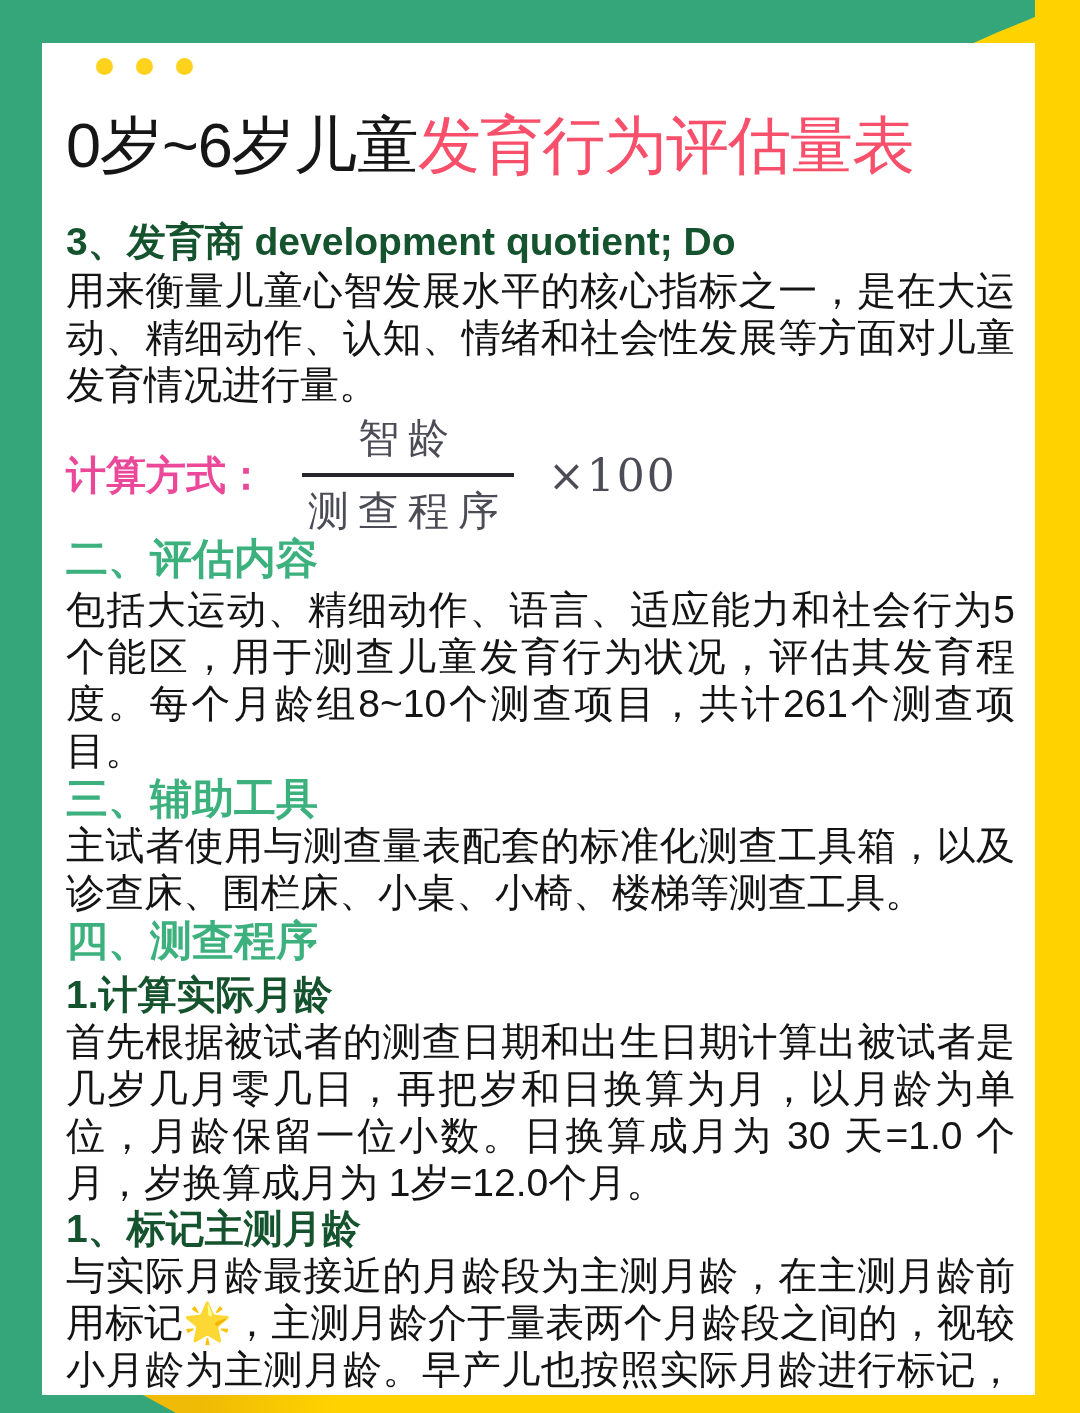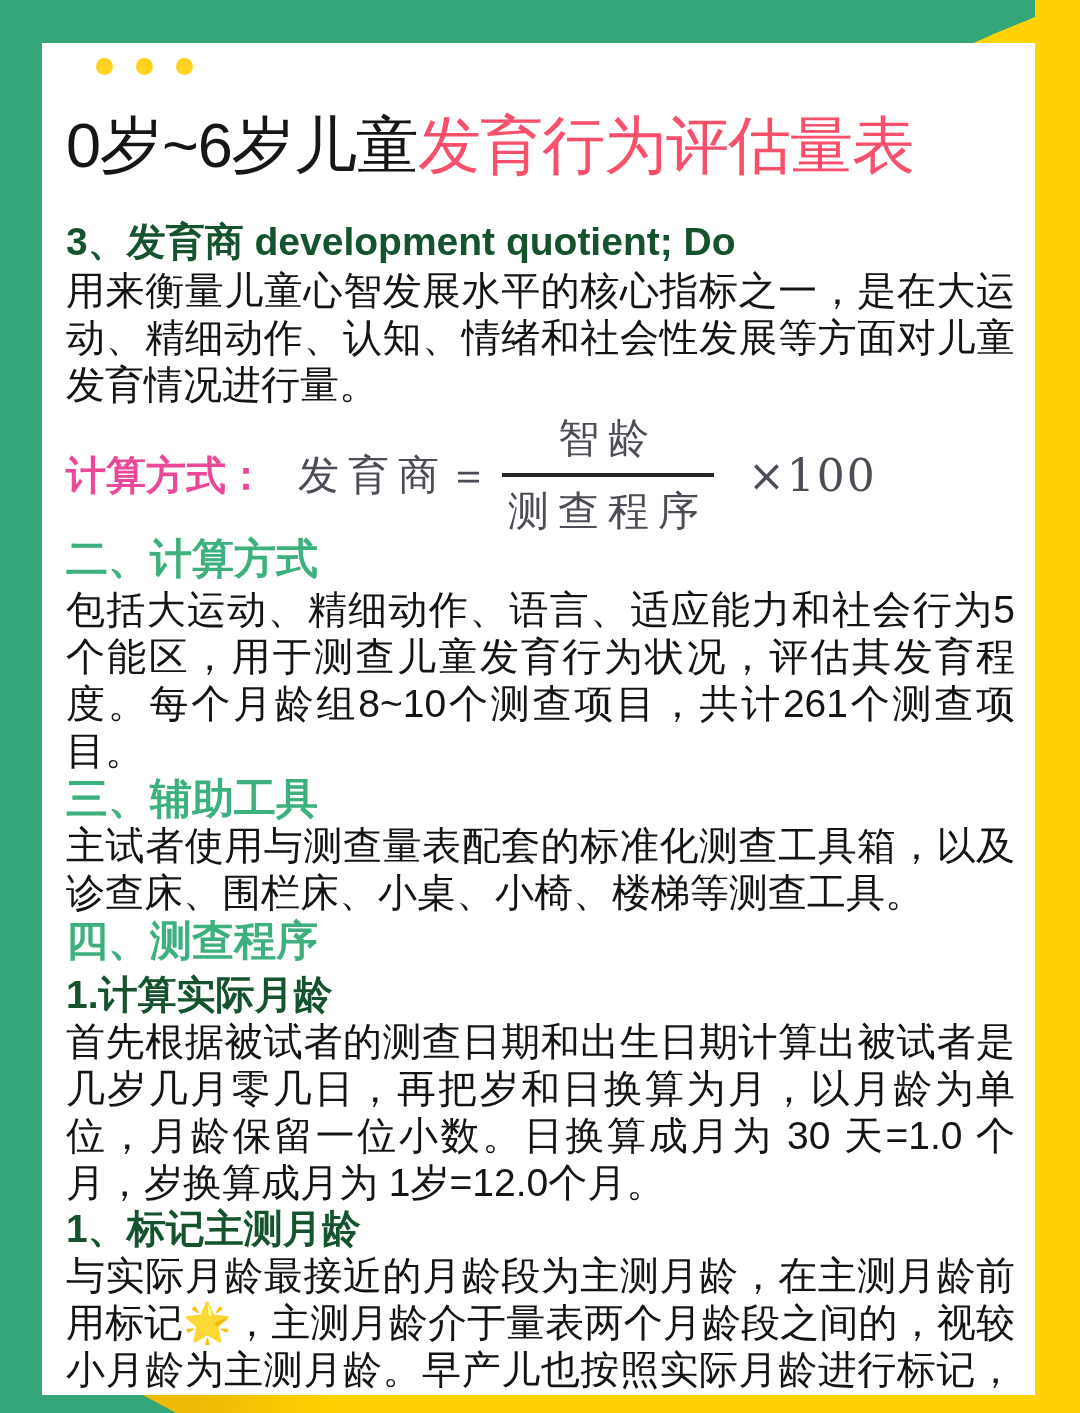--- a/index.html
+++ b/index.html
@@ -149,30 +149,29 @@
 
     <h1 class="title"><span class="t-black">0岁~6岁儿童</span><span class="t-pink">发育行为评估量表</span></h1>
 
     <div class="h-black">3、发育商 development quotient; Do</div>
 
     <p class="para">用来衡量儿童心智发展水平的核心指标之一，是在大运动、精细动作、认知、情绪和社会性发展等方面对儿童发育情况进行量。</p>
 
     <div class="formula-row">
       <span class="f-label">计算方式：</span>
       <span class="f-body">
-        <span>发育商＝</span>
         <span class="frac">
           <span class="num">智龄</span>
           <span class="den">测查程序</span>
         </span>
         <span class="times">×100</span>
       </span>
     </div>
 
-    <div class="h-green">二、计算方式</div>
+    <div class="h-green">二、评估内容</div>
     <p class="para tight">包括大运动、精细动作、语言、适应能力和社会行为5个能区，用于测查儿童发育行为状况，评估其发育程度。每个月龄组8~10个测查项目，共计261个测查项目。</p>
 
     <div class="h-green gap">三、辅助工具</div>
     <p class="para flush">主试者使用与测查量表配套的标准化测查工具箱，以及诊查床、围栏床、小桌、小椅、楼梯等测查工具。</p>
 
     <div class="h-green gap">四、测查程序</div>
 
     <div class="h-black step">1.计算实际月龄</div>
     <p class="para flush">首先根据被试者的测查日期和出生日期计算出被试者是几岁几月零几日，再把岁和日换算为月，以月龄为单位，月龄保留一位小数。日换算成月为 30 天=1.0 个月，岁换算成月为 1岁=12.0个月。</p>
 

